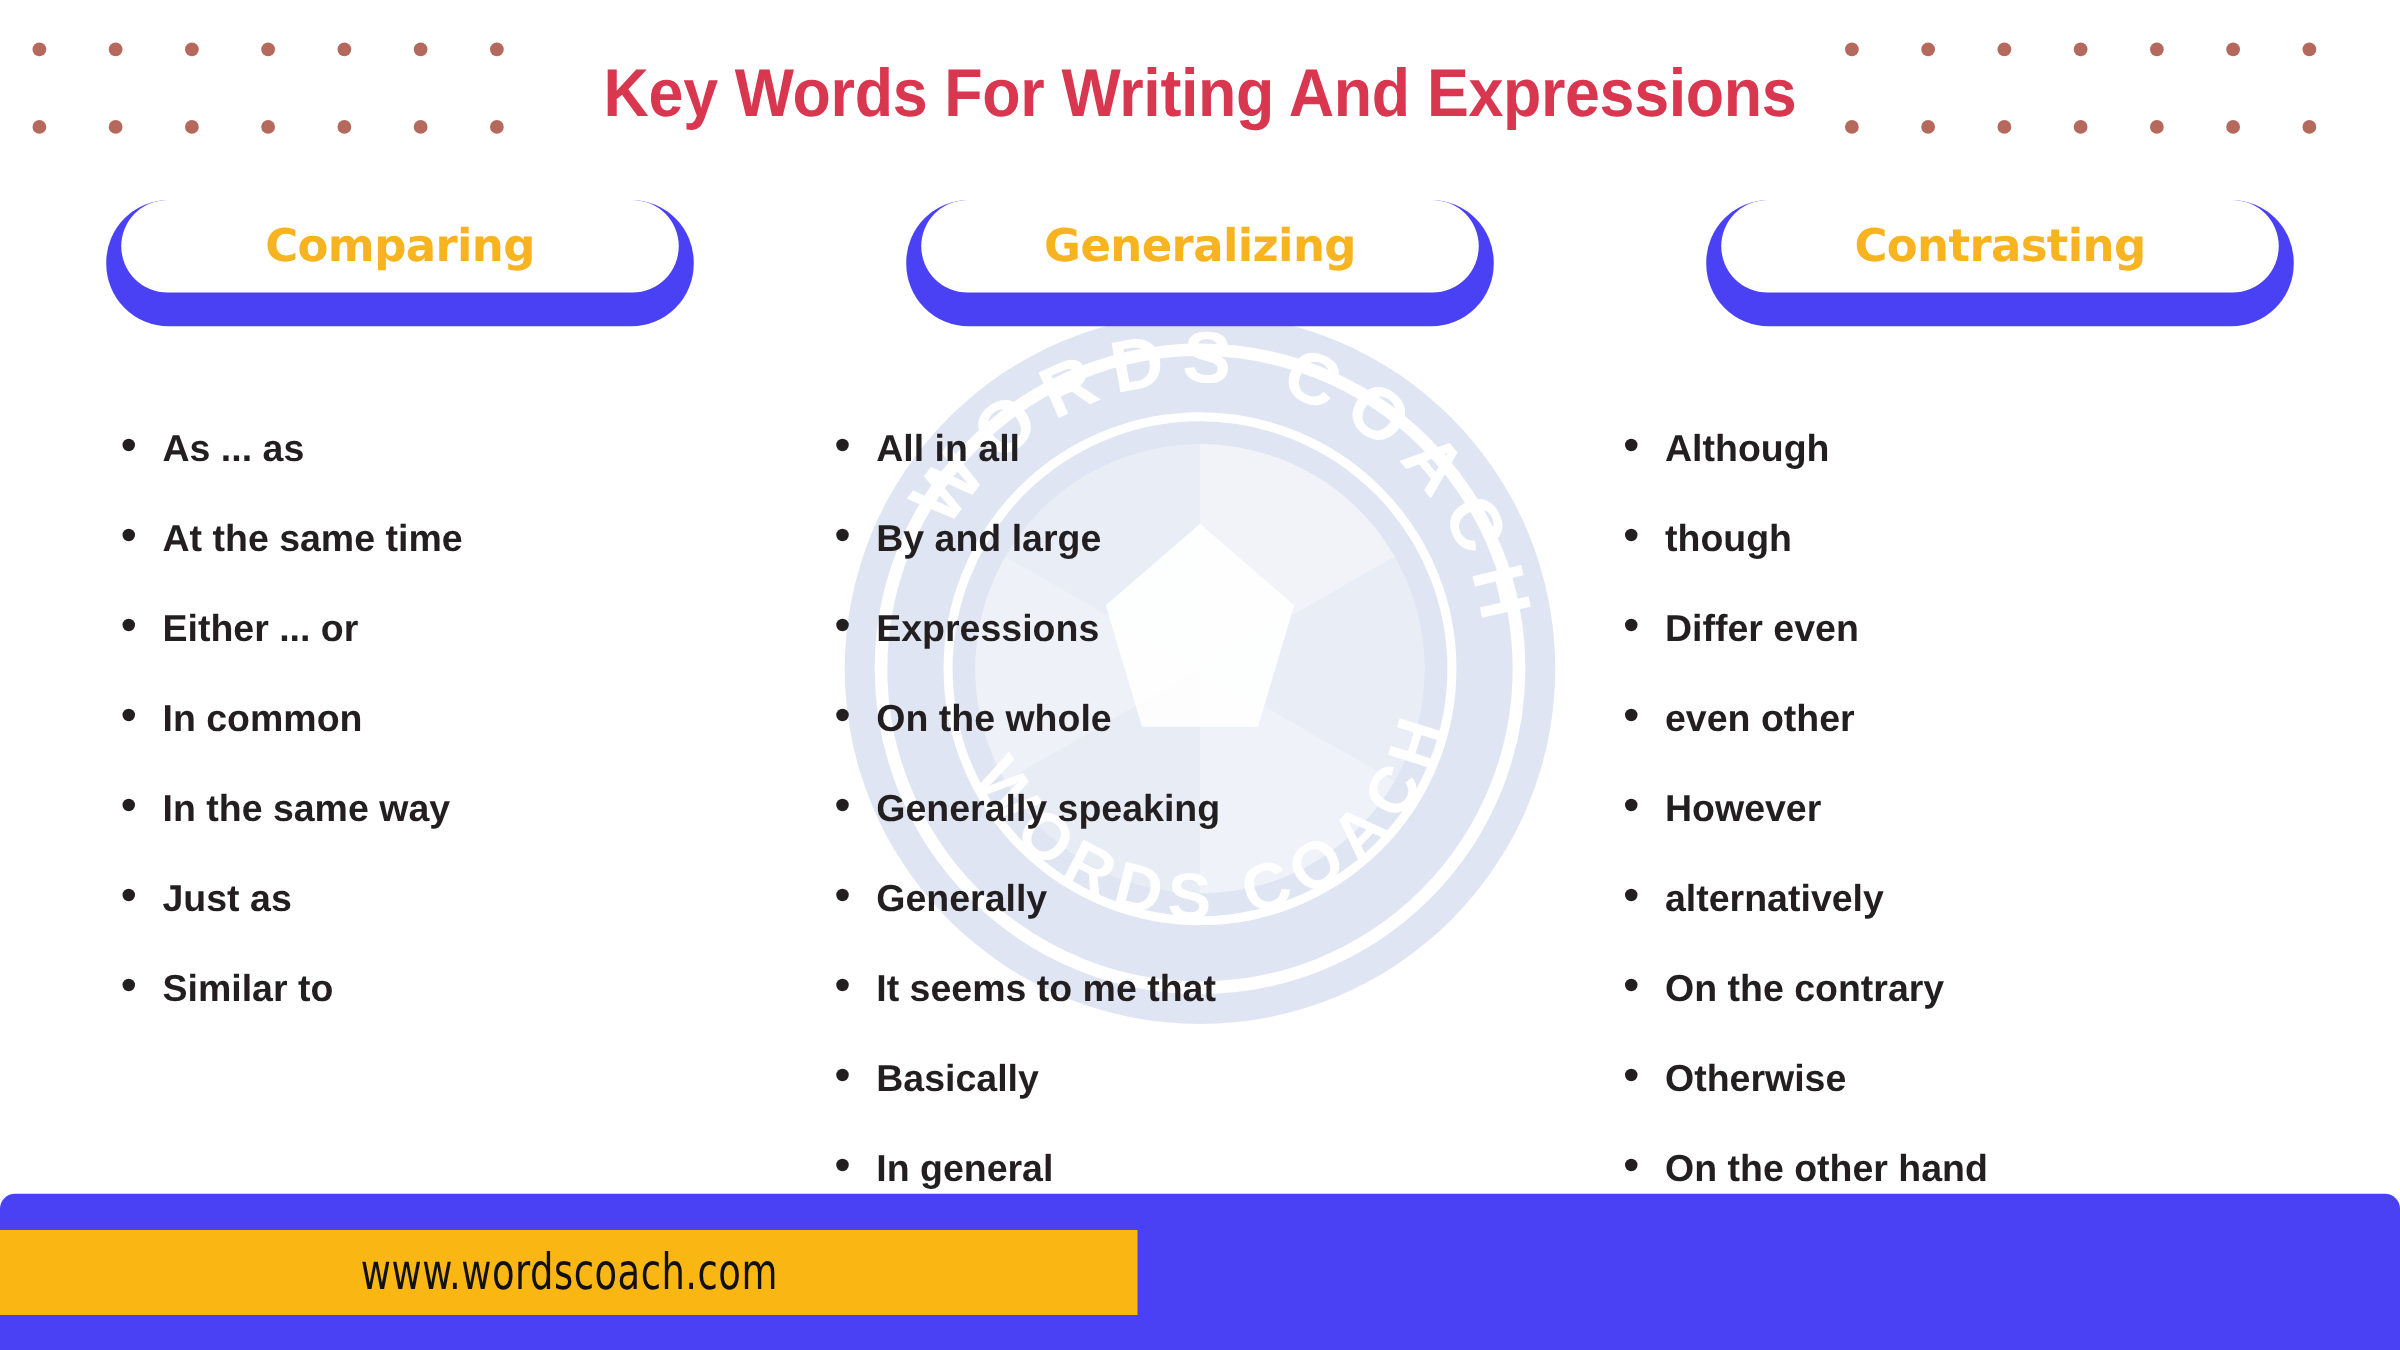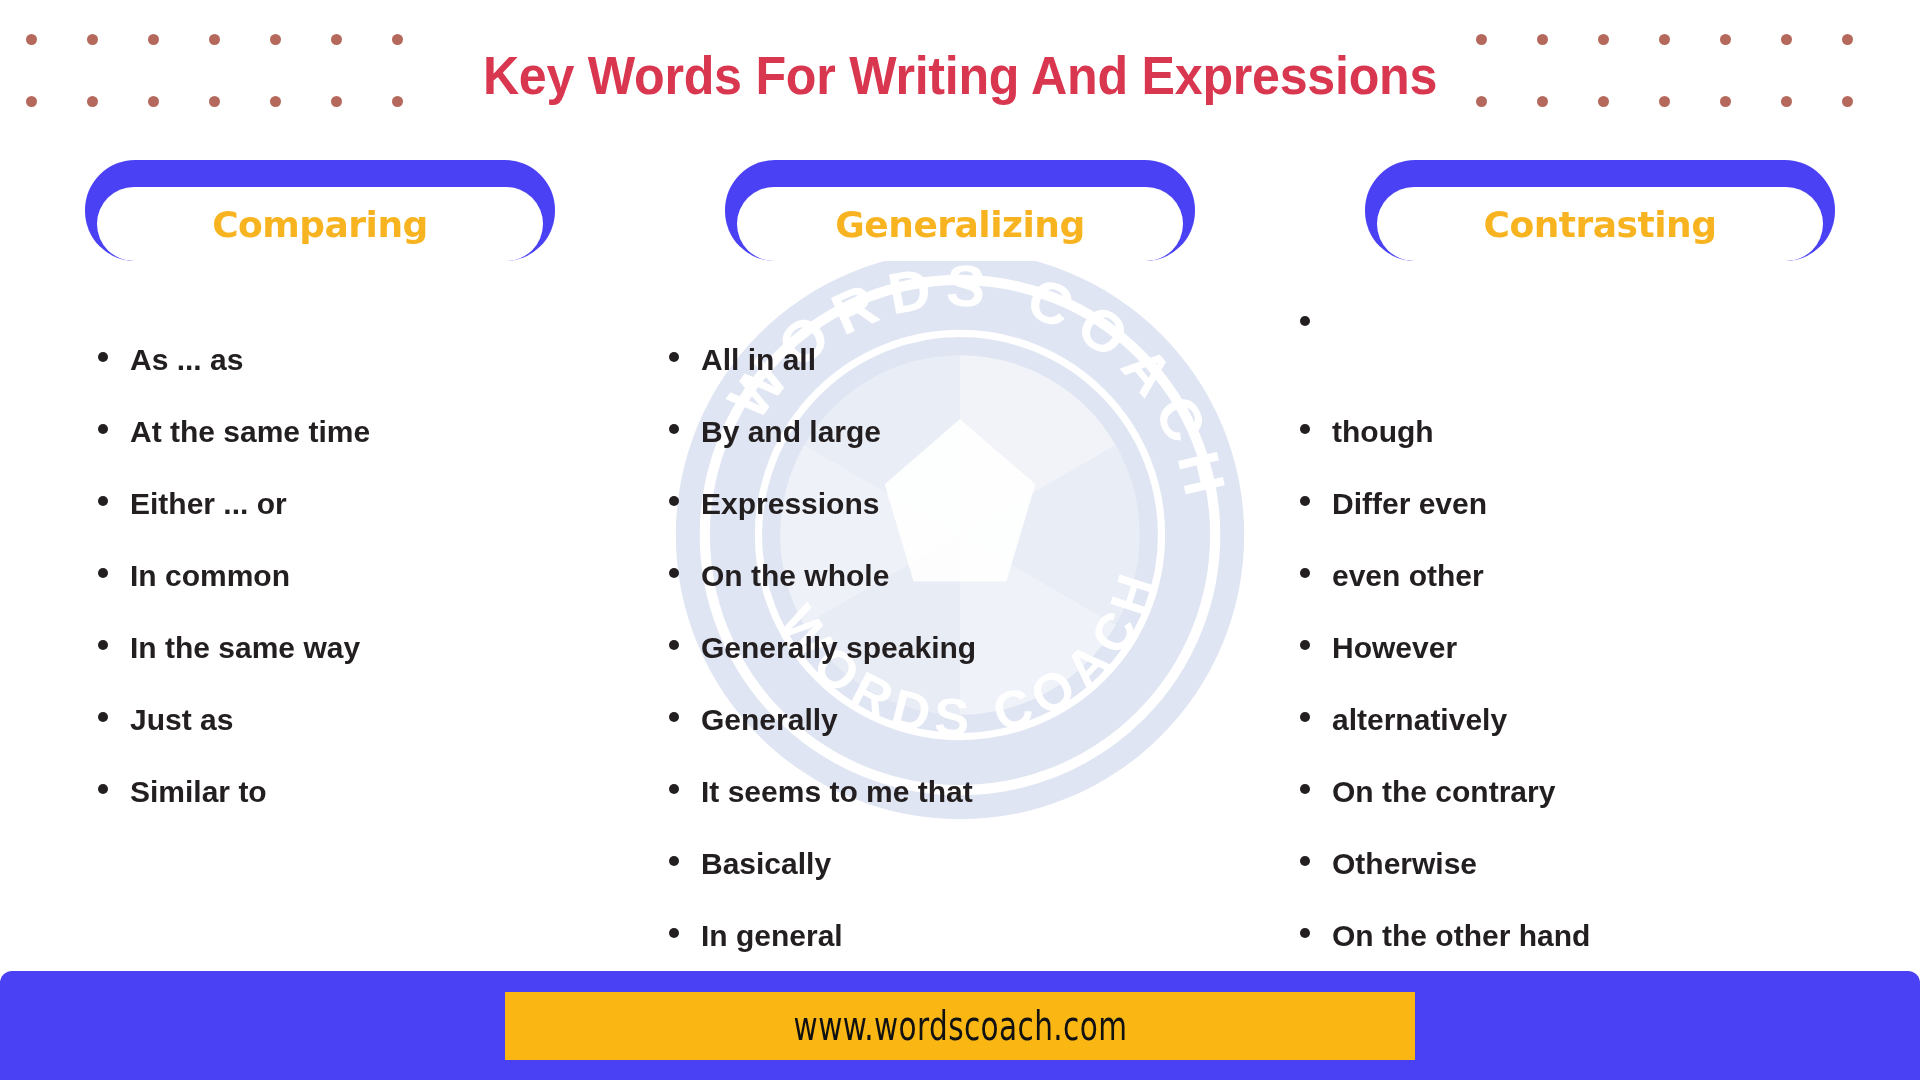--- a/index.html
+++ b/index.html
@@ -77,21 +77,21 @@
     align-items:center;
   }
 
   
   .pill {
     width:470px;
     height:101px;
     border-radius:50px;
     background:#4a41f5;
     display:flex;
-    align-items:flex-end;
+    align-items:flex-start;
     justify-content:center;
     flex:none;
   }
   .pill-inner {
     width:446px;
     height:74px;
     border-radius:38px;
     background:#ffffff;
     display:flex;
     align-items:center;
@@ -136,27 +136,26 @@
   
   .col-0 .list { padding-left:98px; }
   .col-1 .list { padding-left:-0px; padding-left:0; margin-left:58px;text-align:center; }
   .col-2 .list { padding-left:0; margin-left:40px; }
 
   
   .footer {
     position:absolute;
     left:0; bottom:0;
     width:1920px;
-    height:109px;
+    height:125px;
     background:#4a41f5;
     border-top-left-radius:12px;
     border-top-right-radius:12px;
     display:flex;
     align-items:center;
-    justify-content:center;
     z-index:4;
   }
   .footer-box {
     width:910px;
     height:68px;
     background:#fab714;
     display:flex;
     align-items:center;
     justify-content:center;
   }
@@ -330,20 +329,21 @@
 
     <div class="col col-2">
       <div class="pill">
         <div class="pill-inner">
           <span class="pill-label">Contrasting</span>
         </div>
       </div>
       <ul class="list">
         <li>
             <span class="bullet"></span>
+            <span class="item-text">Although</span>
           </li>
         <li>
             <span class="bullet"></span>
             <span class="item-text">though</span>
           </li>
         <li>
             <span class="bullet"></span>
             <span class="item-text">Differ even</span>
           </li>
         <li>

